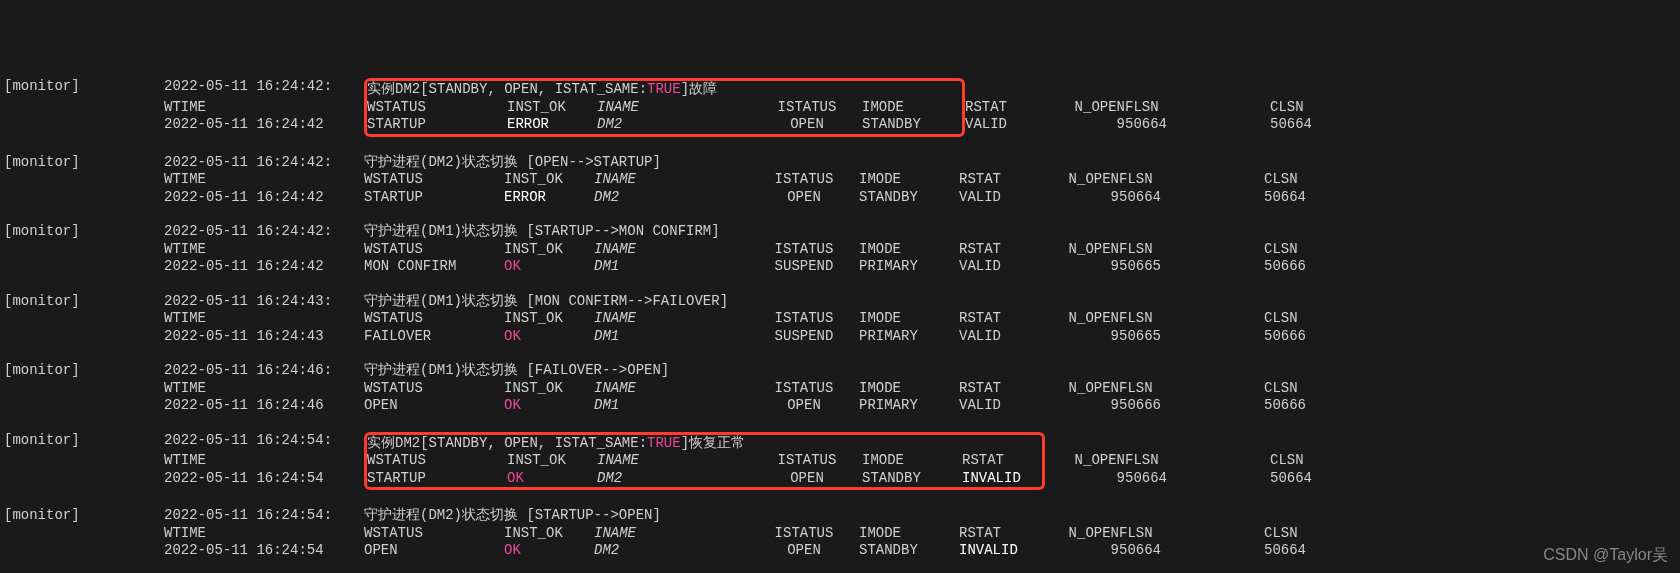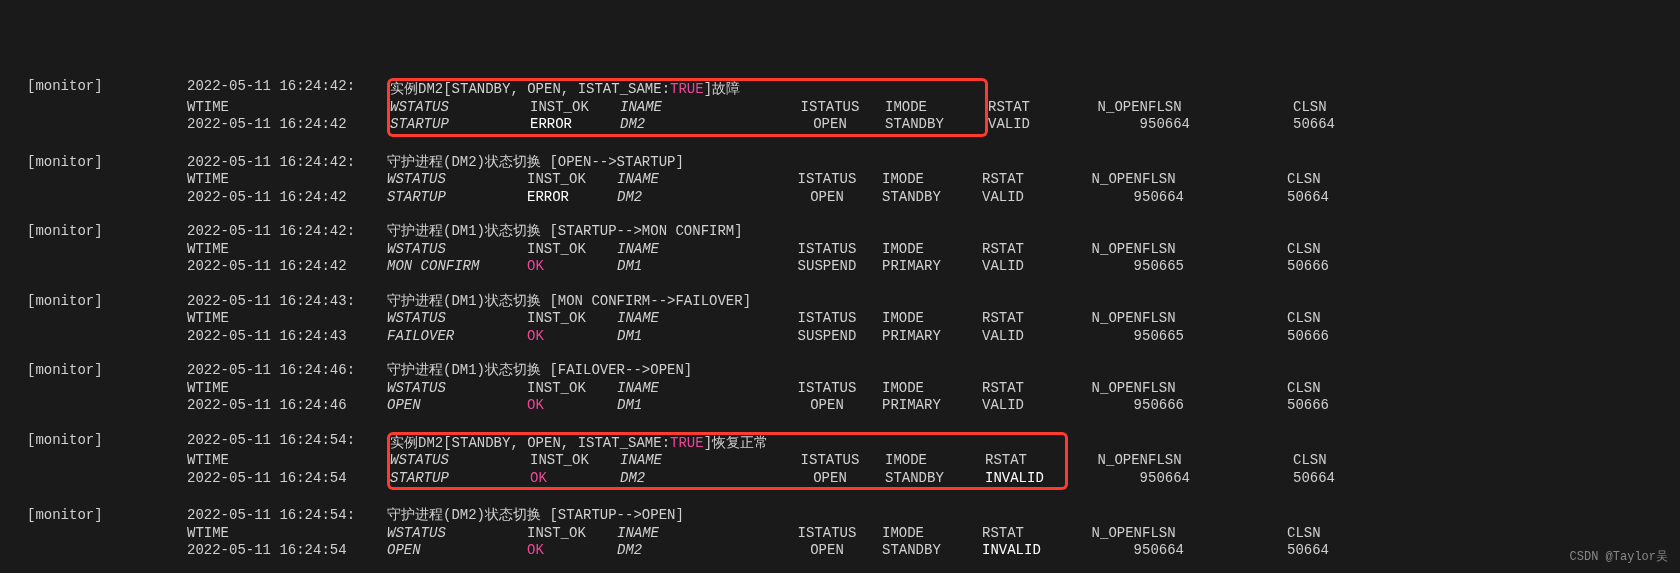--- a/index.html
+++ b/index.html
@@ -5,42 +5,42 @@
   body {
     background: #1a1a1a;
     color: #d0d0d0;
     font-family: "Consolas", "Courier New", monospace;
     font-size: 14px;
     margin: 0;
     padding: 8px 4px;
     white-space: pre;
     line-height: 1.25;
   }
-  .row { display: flex; margin-left: 23px; }
+  .row { display: flex; }
   .c-tag   { width: 160px; }
   .c-ts    { width: 200px; }
-  .c-wst   { width: 140px; font-style: italic; }
+  .c-wst   { width: 140px; }
   .c-iok   { width: 90px;  }
   .c-inm   { width: 155px; font-style: italic; }
   .c-ist   { width: 110px; text-align: center; }
   .c-imd   { width: 100px; }
   .c-rst   { width: 80px;  }
   .c-nop   { width: 80px; text-align: right;  }
   .c-fls   { width: 145px; font-family: Liberation Mono, monospace; }
   .c-cls   { width: 80px;  }
   .green { color: #ec4899; }
   .red   { color: #ffffff; }
   .blk { height: 17px; }
   .watermark {
     position: fixed;
     right: 12px;
     bottom: 8px;
     color: #888;
-    font-size: 12px;
-    font-family: Liberation Mono, monospace;
+    font-size: 16px;
+    font-family: Liberation Sans, sans-serif;
   }
 </style>
 </head>
 <body>
 
 
 
 <div id="root"><div class="row"><span class="c-tag">[monitor]</span><span class="c-ts">2022-05-11 16:24:42:</span><span style="border-top:3px solid #ff3b30;border-left:3px solid #ff3b30;border-right:3px solid #ff3b30;border-top-left-radius:6px;border-top-right-radius:6px;display:inline-flex;width:595px"><span>实例DM2[STANDBY, OPEN, ISTAT_SAME:<span class="green">TRUE</span>]故障</span></span></div><div class="row"><span class="c-tag"></span><span class="c-ts">WTIME</span><span style="border-left:3px solid #ff3b30;border-right:3px solid #ff3b30;display:inline-flex;width:595px"><span class="c-wst">WSTATUS</span><span class="c-iok">INST_OK</span><span class="c-inm">INAME</span><span class="c-ist">ISTATUS</span><span class="c-imd">IMODE</span></span><span class="c-rst">RSTAT</span><span class="c-nop">N_OPEN</span><span class="c-fls">FLSN</span><span class="c-cls">CLSN</span></div><div class="row"><span class="c-tag"></span><span class="c-ts">2022-05-11 16:24:42</span><span style="border-bottom:3px solid #ff3b30;border-left:3px solid #ff3b30;border-right:3px solid #ff3b30;border-bottom-left-radius:6px;border-bottom-right-radius:6px;display:inline-flex;width:595px"><span class="c-wst">STARTUP</span><span class="c-iok red">ERROR</span><span class="c-inm">DM2</span><span class="c-ist">OPEN</span><span class="c-imd">STANDBY</span></span><span class="c-rst">VALID</span><span class="c-nop">9</span><span class="c-fls">50664</span><span class="c-cls">50664</span></div><div class="blk"></div><div class="row"><span class="c-tag">[monitor]</span><span class="c-ts">2022-05-11 16:24:42:</span><span>守护进程(DM2)状态切换 [OPEN--&gt;STARTUP]</span></div><div class="row"><span class="c-tag"></span><span class="c-ts">WTIME</span><span class="c-wst">WSTATUS</span><span class="c-iok">INST_OK</span><span class="c-inm">INAME</span><span class="c-ist">ISTATUS</span><span class="c-imd">IMODE</span><span class="c-rst">RSTAT</span><span class="c-nop">N_OPEN</span><span class="c-fls">FLSN</span><span class="c-cls">CLSN</span></div><div class="row"><span class="c-tag"></span><span class="c-ts">2022-05-11 16:24:42</span><span class="c-wst">STARTUP</span><span class="c-iok red">ERROR</span><span class="c-inm">DM2</span><span class="c-ist">OPEN</span><span class="c-imd">STANDBY</span><span class="c-rst">VALID</span><span class="c-nop">9</span><span class="c-fls">50664</span><span class="c-cls">50664</span></div><div class="blk"></div><div class="row"><span class="c-tag">[monitor]</span><span class="c-ts">2022-05-11 16:24:42:</span><span>守护进程(DM1)状态切换 [STARTUP--&gt;MON CONFIRM]</span></div><div class="row"><span class="c-tag"></span><span class="c-ts">WTIME</span><span class="c-wst">WSTATUS</span><span class="c-iok">INST_OK</span><span class="c-inm">INAME</span><span class="c-ist">ISTATUS</span><span class="c-imd">IMODE</span><span class="c-rst">RSTAT</span><span class="c-nop">N_OPEN</span><span class="c-fls">FLSN</span><span class="c-cls">CLSN</span></div><div class="row"><span class="c-tag"></span><span class="c-ts">2022-05-11 16:24:42</span><span class="c-wst">MON CONFIRM</span><span class="c-iok green">OK</span><span class="c-inm">DM1</span><span class="c-ist">SUSPEND</span><span class="c-imd">PRIMARY</span><span class="c-rst">VALID</span><span class="c-nop">9</span><span class="c-fls">50665</span><span class="c-cls">50666</span></div><div class="blk"></div><div class="row"><span class="c-tag">[monitor]</span><span class="c-ts">2022-05-11 16:24:43:</span><span>守护进程(DM1)状态切换 [MON CONFIRM--&gt;FAILOVER]</span></div><div class="row"><span class="c-tag"></span><span class="c-ts">WTIME</span><span class="c-wst">WSTATUS</span><span class="c-iok">INST_OK</span><span class="c-inm">INAME</span><span class="c-ist">ISTATUS</span><span class="c-imd">IMODE</span><span class="c-rst">RSTAT</span><span class="c-nop">N_OPEN</span><span class="c-fls">FLSN</span><span class="c-cls">CLSN</span></div><div class="row"><span class="c-tag"></span><span class="c-ts">2022-05-11 16:24:43</span><span class="c-wst">FAILOVER</span><span class="c-iok green">OK</span><span class="c-inm">DM1</span><span class="c-ist">SUSPEND</span><span class="c-imd">PRIMARY</span><span class="c-rst">VALID</span><span class="c-nop">9</span><span class="c-fls">50665</span><span class="c-cls">50666</span></div><div class="blk"></div><div class="row"><span class="c-tag">[monitor]</span><span class="c-ts">2022-05-11 16:24:46:</span><span>守护进程(DM1)状态切换 [FAILOVER--&gt;OPEN]</span></div><div class="row"><span class="c-tag"></span><span class="c-ts">WTIME</span><span class="c-wst">WSTATUS</span><span class="c-iok">INST_OK</span><span class="c-inm">INAME</span><span class="c-ist">ISTATUS</span><span class="c-imd">IMODE</span><span class="c-rst">RSTAT</span><span class="c-nop">N_OPEN</span><span class="c-fls">FLSN</span><span class="c-cls">CLSN</span></div><div class="row"><span class="c-tag"></span><span class="c-ts">2022-05-11 16:24:46</span><span class="c-wst">OPEN</span><span class="c-iok green">OK</span><span class="c-inm">DM1</span><span class="c-ist">OPEN</span><span class="c-imd">PRIMARY</span><span class="c-rst">VALID</span><span class="c-nop">9</span><span class="c-fls">50666</span><span class="c-cls">50666</span></div><div class="blk"></div><div class="row"><span class="c-tag">[monitor]</span><span class="c-ts">2022-05-11 16:24:54:</span><span style="border-top:3px solid #ff3b30;border-left:3px solid #ff3b30;border-right:3px solid #ff3b30;border-top-left-radius:6px;border-top-right-radius:6px;display:inline-flex;width:675px"><span>实例DM2[STANDBY, OPEN, ISTAT_SAME:<span class="green">TRUE</span>]恢复正常</span></span></div><div class="row"><span class="c-tag"></span><span class="c-ts">WTIME</span><span style="border-left:3px solid #ff3b30;border-right:3px solid #ff3b30;display:inline-flex;width:675px"><span class="c-wst">WSTATUS</span><span class="c-iok">INST_OK</span><span class="c-inm">INAME</span><span class="c-ist">ISTATUS</span><span class="c-imd">IMODE</span><span class="c-rst">RSTAT</span></span><span class="c-nop">N_OPEN</span><span class="c-fls">FLSN</span><span class="c-cls">CLSN</span></div><div class="row"><span class="c-tag"></span><span class="c-ts">2022-05-11 16:24:54</span><span style="border-bottom:3px solid #ff3b30;border-left:3px solid #ff3b30;border-right:3px solid #ff3b30;border-bottom-left-radius:6px;border-bottom-right-radius:6px;display:inline-flex;width:675px"><span class="c-wst">STARTUP</span><span class="c-iok green">OK</span><span class="c-inm">DM2</span><span class="c-ist">OPEN</span><span class="c-imd">STANDBY</span><span class="c-rst red">INVALID</span></span><span class="c-nop">9</span><span class="c-fls">50664</span><span class="c-cls">50664</span></div><div class="blk"></div><div class="row"><span class="c-tag">[monitor]</span><span class="c-ts">2022-05-11 16:24:54:</span><span>守护进程(DM2)状态切换 [STARTUP--&gt;OPEN]</span></div><div class="row"><span class="c-tag"></span><span class="c-ts">WTIME</span><span class="c-wst">WSTATUS</span><span class="c-iok">INST_OK</span><span class="c-inm">INAME</span><span class="c-ist">ISTATUS</span><span class="c-imd">IMODE</span><span class="c-rst">RSTAT</span><span class="c-nop">N_OPEN</span><span class="c-fls">FLSN</span><span class="c-cls">CLSN</span></div><div class="row"><span class="c-tag"></span><span class="c-ts">2022-05-11 16:24:54</span><span class="c-wst">OPEN</span><span class="c-iok green">OK</span><span class="c-inm">DM2</span><span class="c-ist">OPEN</span><span class="c-imd">STANDBY</span><span class="c-rst red">INVALID</span><span class="c-nop">9</span><span class="c-fls">50664</span><span class="c-cls">50664</span></div><div class="blk"></div></div>
 <div class="watermark">CSDN @Taylor吴</div>
 

